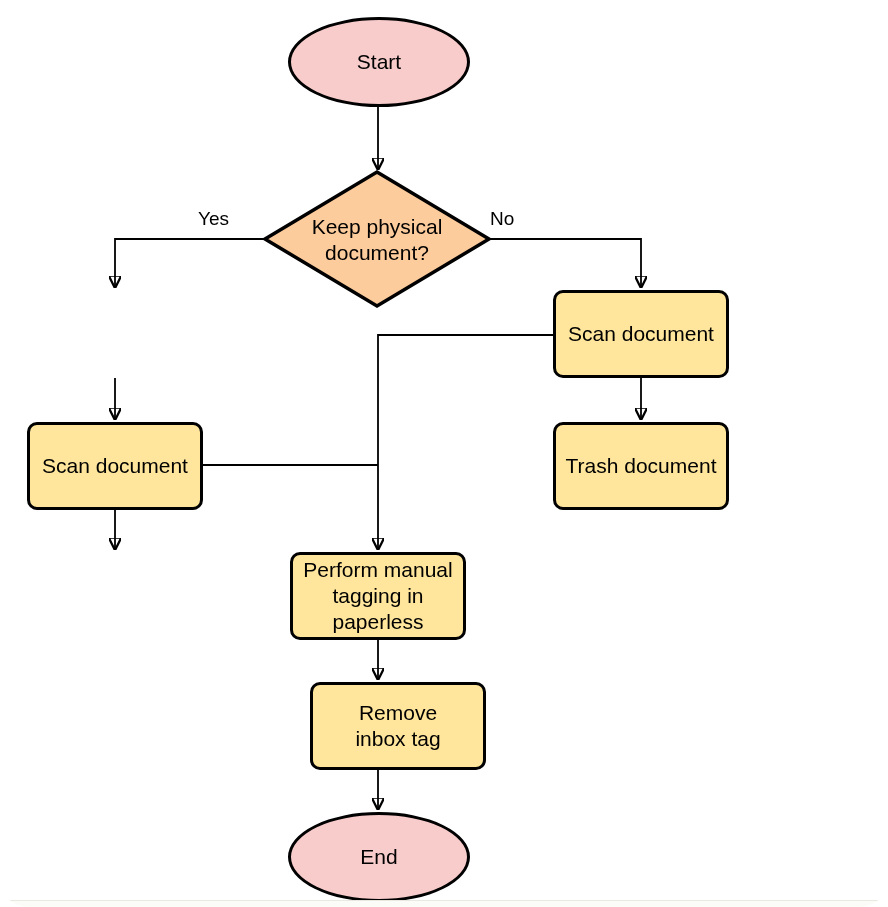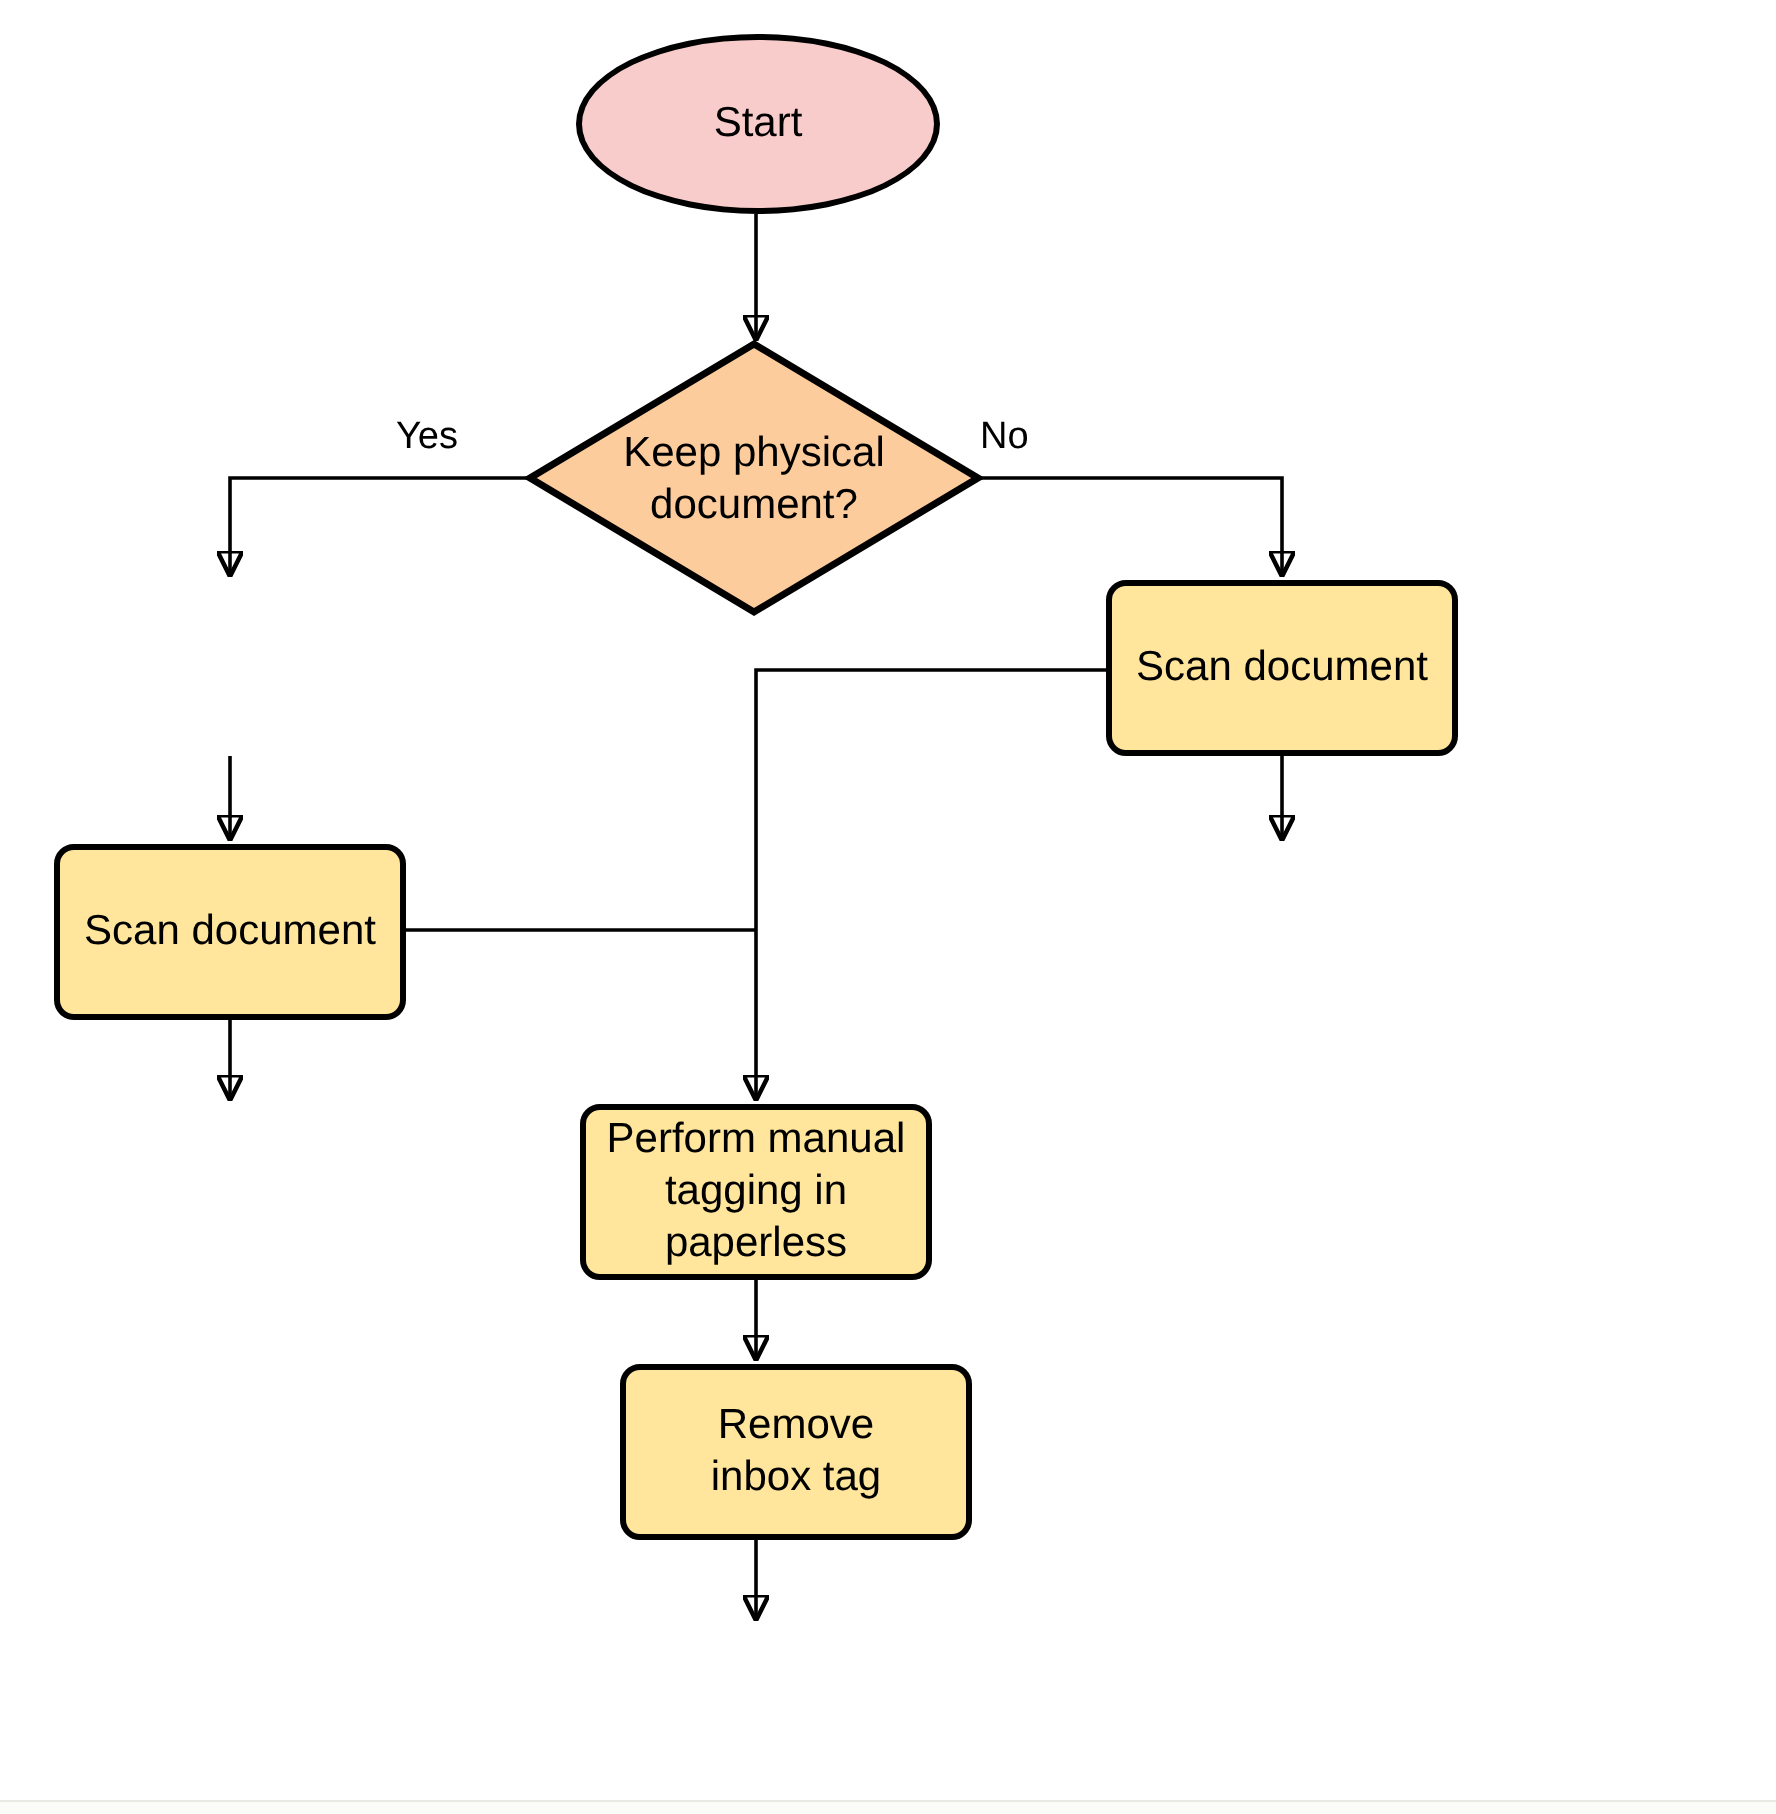--- a/index.html
+++ b/index.html
@@ -6,20 +6,21 @@
   * { box-sizing: border-box; }
 
   .canvas {
     position: relative;
     width: 888px;
     height: 907px;
     background: #ffffff;
     font-family: "Liberation Sans", "DejaVu Sans", sans-serif;
     color: var(--text, #000);
     overflow: hidden;
+    border-radius: 28px;
   }
 
   .edges-layer {
     position: absolute;
     left: 0; top: 0;
     width: 888px; height: 907px;
   }
   .edges-layer path, .edges-layer polyline {
     fill: none;
     stroke: var(--connector, #000);
@@ -126,28 +127,34 @@
 
   <div class="node process" style="left:27px; top:422px;">
     <span>Scan document</span>
   </div>
 
 
   <div class="node process" style="left:553px; top:290px;">
     <span>Scan document</span>
   </div>
 
+  <div class="node process" style="left:553px; top:422px;">
+    <span>Trash document</span>
+  </div>
 
   <div class="node process" style="left:290px; top:552px;">
     <span>Perform manual
 tagging in
 paperless</span>
   </div>
 
 
   <div class="node process" style="left:296px; top:682px;margin-left:14px;">
     <span>Remove
 inbox tag</span>
   </div>
 
+  <div class="node terminal" style="left:288px; top:812px;">
+    <span>End</span>
+  </div>
 
   <div class="bottom-hairline"></div>
 </div>
 
 </body></html>

